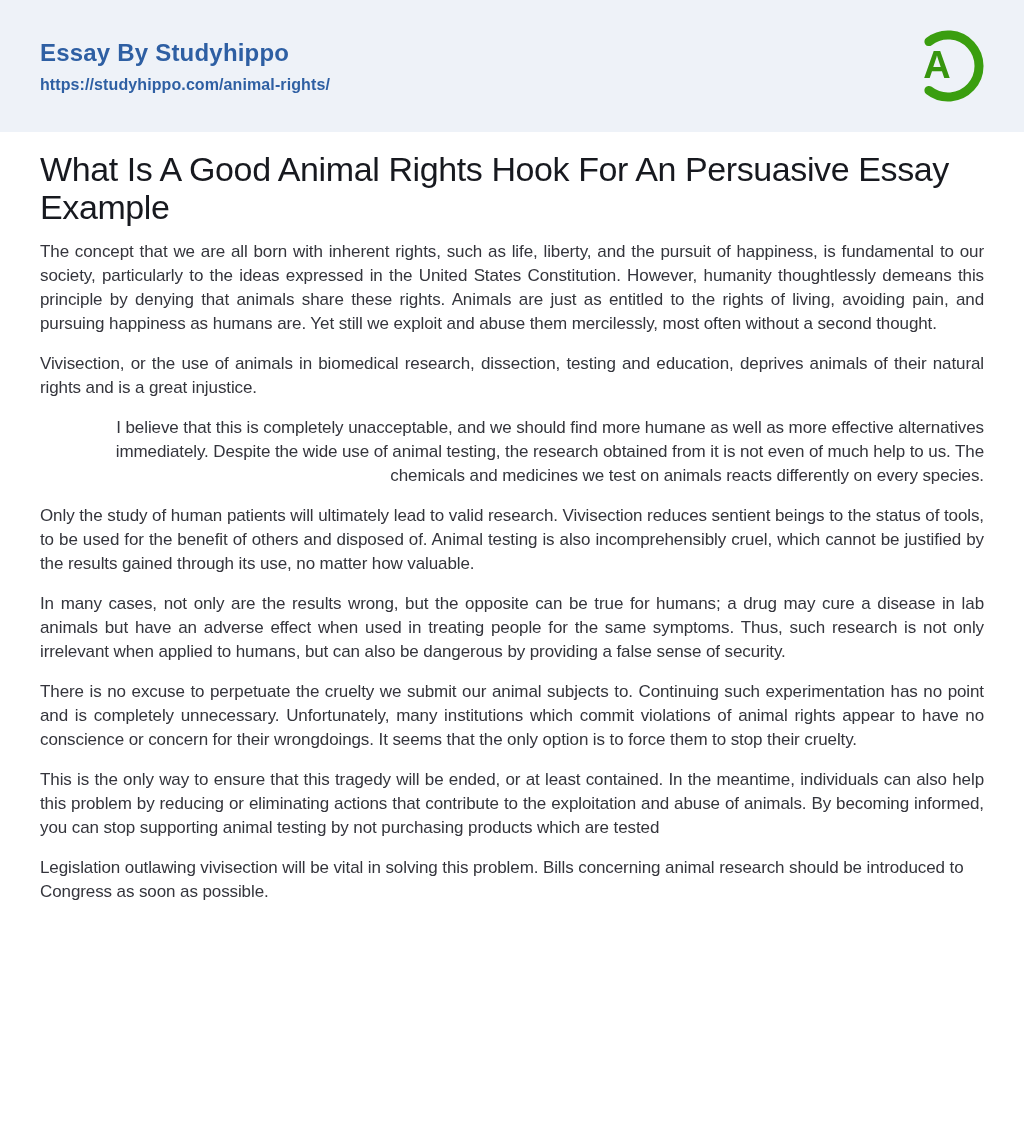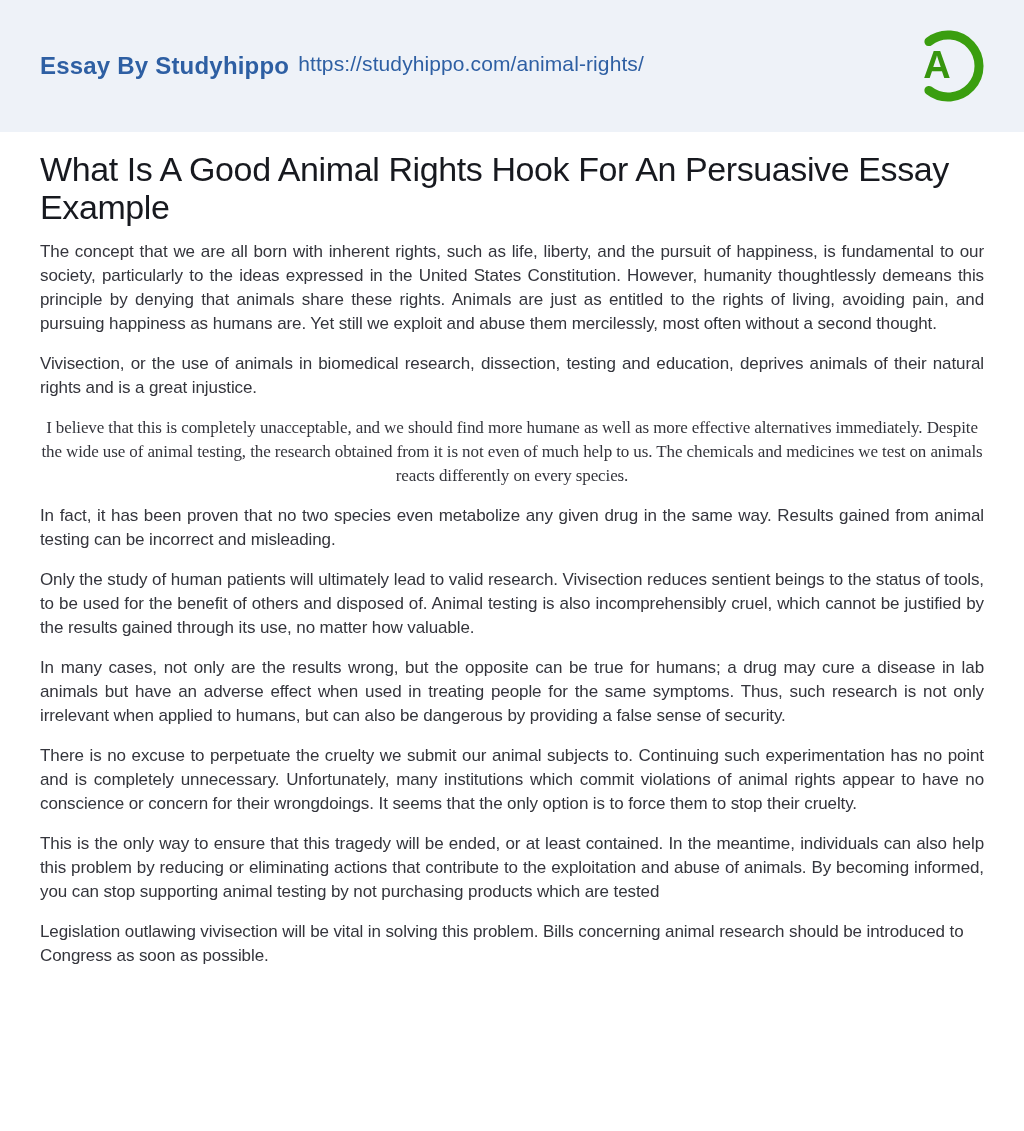--- a/index.html
+++ b/index.html
@@ -17,28 +17,28 @@
     width:1024px;height:1131px;overflow:hidden;
     background:var(--page-bg);
     font-family:"Liberation Sans","DejaVu Sans",sans-serif;
   }
   .header{
     width:100%;height:132px;
     background:var(--header-bg);
     display:flex;align-items:center;justify-content:space-between;
     padding:24px 38px 24px 40px;
   }
-  .header-text{display:flex;flex-direction:row;gap:9px;}
+  .header-text{display:flex;flex-direction:column;gap:9px;}
   .header-title{
     color:var(--accent-blue);
     font-size:24px;font-weight:700;letter-spacing:0.2px;
   }
   .header-url{
     color:var(--accent-blue);
-    font-size:21px;font-weight:400;text-decoration:none;letter-spacing:0.1px;text-align:right;
+    font-size:16px;font-weight:700;text-decoration:none;letter-spacing:0.1px;text-align:right;
   }
   .logo{width:76px;height:76px;flex:0 0 auto;}
   .content{padding:0 40px;}
   .heading{
     margin:18px 0 14px 0;
     font-size:34px;line-height:1.12;font-weight:400;letter-spacing:-0.4px;
     color:var(--heading-color);
   }
   .essay-body p{
     margin:0 0 16px 0;
@@ -62,22 +62,21 @@
         <text x="27" y="49.5" text-anchor="middle" font-family="Liberation Sans, DejaVu Sans, sans-serif" font-size="38" font-weight="700" fill="var(--logo-letter-green)">A</text>
       </svg>
     </div>
   </header>
 
   <main class="content">
     <h1 class="heading">What Is A Good Animal Rights Hook For An Persuasive Essay Example</h1>
     <div class="essay-body" id="paragraphs">
         <p style="text-align: justify;">The concept that we are all born with inherent rights, such as life, liberty, and the pursuit of happiness, is fundamental to our society, particularly to the ideas expressed in the United States Constitution. However, humanity thoughtlessly demeans this principle by denying that animals share these rights. Animals are just as entitled to the rights of living, avoiding pain, and pursuing happiness as humans are. Yet still we exploit and abuse them mercilessly, most often without a second thought.</p>
         <p style="text-align: justify;">Vivisection, or the use of animals in biomedical research, dissection, testing and education, deprives animals of their natural rights and is a great injustice.</p>
-        <p style="text-align: center; font-family: Liberation Serif, serif;">I believe that this is completely unacceptable, and we should find more humane as well as more effective alternatives immediately. Despite the wide use of animal testing, the research obtained from it is not even of much help to us. The chemicals and medicines we test on animals reacts differently on every species.</p>
-        <p style="text-align: justify;">In fact, it has been proven that no two species even metabolize any given drug in the same way. Results gained from animal testing can be incorrect and misleading.</p>
+        <p style="text-align: right;">I believe that this is completely unacceptable, and we should find more humane as well as more effective alternatives immediately. Despite the wide use of animal testing, the research obtained from it is not even of much help to us. The chemicals and medicines we test on animals reacts differently on every species.</p>
         <p style="text-align: justify;">Only the study of human patients will ultimately lead to valid research. Vivisection reduces sentient beings to the status of tools, to be used for the benefit of others and disposed of. Animal testing is also incomprehensibly cruel, which cannot be justified by the results gained through its use, no matter how valuable.</p>
         <p style="text-align: justify;">In many cases, not only are the results wrong, but the opposite can be true for humans; a drug may cure a disease in lab animals but have an adverse effect when used in treating people for the same symptoms. Thus, such research is not only irrelevant when applied to humans, but can also be dangerous by providing a false sense of security.</p>
         <p style="text-align: justify;">There is no excuse to perpetuate the cruelty we submit our animal subjects to. Continuing such experimentation has no point and is completely unnecessary. Unfortunately, many institutions which commit violations of animal rights appear to have no conscience or concern for their wrongdoings. It seems that the only option is to force them to stop their cruelty.</p>
         <p style="text-align: justify;">This is the only way to ensure that this tragedy will be ended, or at least contained. In the meantime, individuals can also help this problem by reducing or eliminating actions that contribute to the exploitation and abuse of animals. By becoming informed, you can stop supporting animal testing by not purchasing products which are tested</p>
         <p style="text-align: left;">Legislation outlawing vivisection will be vital in solving this problem. Bills concerning animal research should be introduced to Congress as soon as possible.</p>
       </div>
   </main>
 
 </div>
 

